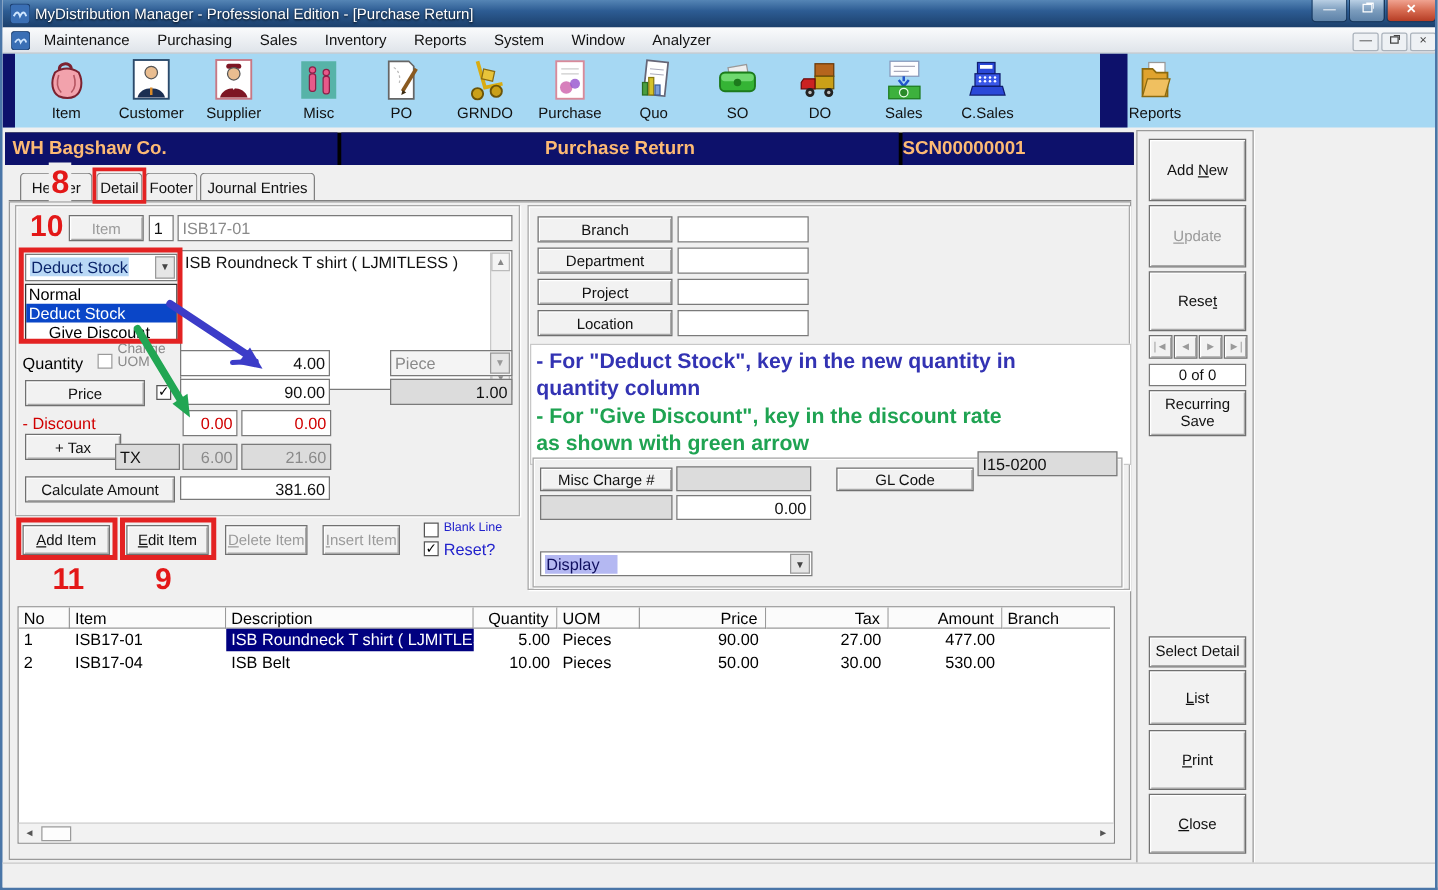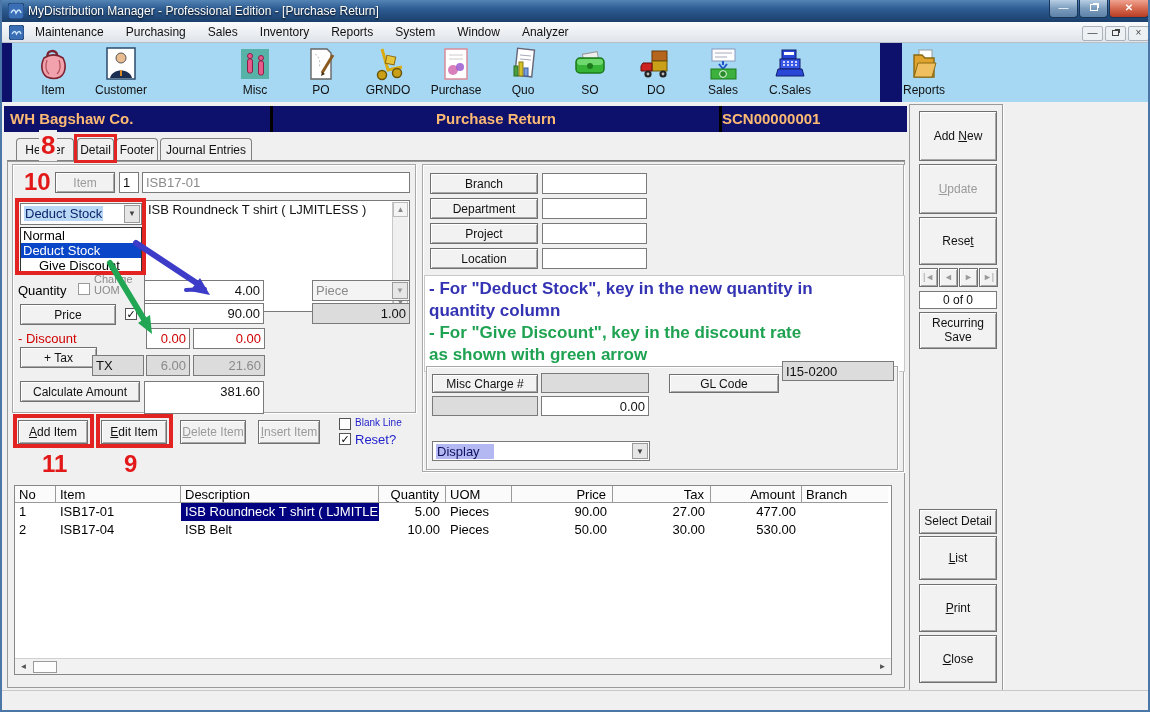--- a/index.html
+++ b/index.html
@@ -130,20 +130,30 @@
     <div class="tbtn" style="left:86px">
       <svg width="36" height="36">
         <rect x="4" y="2" width="28" height="31" fill="#fff" stroke="#2b4a6b" stroke-width="1.5"></rect>
         <circle cx="18" cy="12" r="5" fill="#e9bd90" stroke="#555"></circle>
         <path d="M7 32 c2 -10 20 -10 22 0 z" fill="#1c2f52"></path>
         <path d="M15 21 h6 l-3 5 z" fill="#fff"></path>
         <rect x="17" y="24" width="2" height="6" fill="#d88a2a"></rect>
       </svg>
       <span class="lbl">Customer</span>
     </div>
+    <div class="tbtn" style="left:152px">
+      <svg width="36" height="36">
+        <rect x="4" y="2" width="28" height="31" fill="#fff" stroke="#c87884" stroke-width="1.5"></rect>
+        <rect x="12" y="5" width="12" height="4" rx="2" fill="#7e1624"></rect>
+        <circle cx="18" cy="13" r="5" fill="#e9bd90" stroke="#555"></circle>
+        <path d="M7 32 c2 -10 20 -10 22 0 z" fill="#7e1624"></path>
+        <path d="M15 21 h6 l-3 5 z" fill="#fff"></path>
+      </svg>
+      <span class="lbl">Supplier</span>
+    </div>
     <div class="tbtn" style="left:220px">
       <svg width="36" height="36">
         <rect x="4" y="3" width="28" height="30" fill="#57b3a8"></rect>
         <circle cx="13" cy="10" r="2.5" fill="#e85a8a" stroke="#8a2048"></circle>
         <rect x="10.5" y="13" width="5" height="14" rx="2" fill="#e85a8a" stroke="#8a2048"></rect>
         <circle cx="24" cy="12" r="2.5" fill="#e85a8a" stroke="#8a2048"></circle>
         <rect x="21.5" y="15" width="5" height="14" rx="2" fill="#e85a8a" stroke="#8a2048"></rect>
       </svg>
       <span class="lbl">Misc</span>
     </div>
@@ -305,21 +315,21 @@
   <span class="abs red" style="left:16px;top:331px;font-size:13px">- Discount</span>
   <div class="abs field right red" style="left:144px;top:328px;width:44px;height:21px">0.00</div>
   <div class="abs field right red" style="left:191px;top:328px;width:72px;height:21px">0.00</div>
 
   <div class="abs btn" style="left:18px;top:347px;width:77px;height:21px;line-height:20px">+ Tax</div>
   <div class="abs field gray" style="left:90px;top:355px;width:52px;height:21px">TX</div>
   <div class="abs field right gray graytxt" style="left:144px;top:355px;width:44px;height:21px">6.00</div>
   <div class="abs field right gray graytxt" style="left:191px;top:355px;width:72px;height:21px">21.60</div>
 
   <div class="abs btn" style="left:18px;top:381px;width:120px;height:21px;line-height:20px">Calculate Amount</div>
-  <div class="abs field right" style="left:142px;top:381px;width:120px;height:33px">381.60</div>
+  <div class="abs field right" style="left:142px;top:381px;width:120px;height:19px">381.60</div>
 
   <div class="abs btn" style="left:428px;top:173px;width:108px;height:21px;line-height:20px">Branch</div>
   <div class="abs field" style="left:540px;top:173px;width:105px;height:21px"></div>
   <div class="abs btn" style="left:428px;top:198px;width:108px;height:21px;line-height:20px">Department</div>
   <div class="abs field" style="left:540px;top:198px;width:105px;height:21px"></div>
   <div class="abs btn" style="left:428px;top:223px;width:108px;height:21px;line-height:20px">Project</div>
   <div class="abs field" style="left:540px;top:223px;width:105px;height:21px"></div>
   <div class="abs btn" style="left:428px;top:248px;width:108px;height:21px;line-height:20px">Location</div>
   <div class="abs field" style="left:540px;top:248px;width:105px;height:21px"></div>
 

